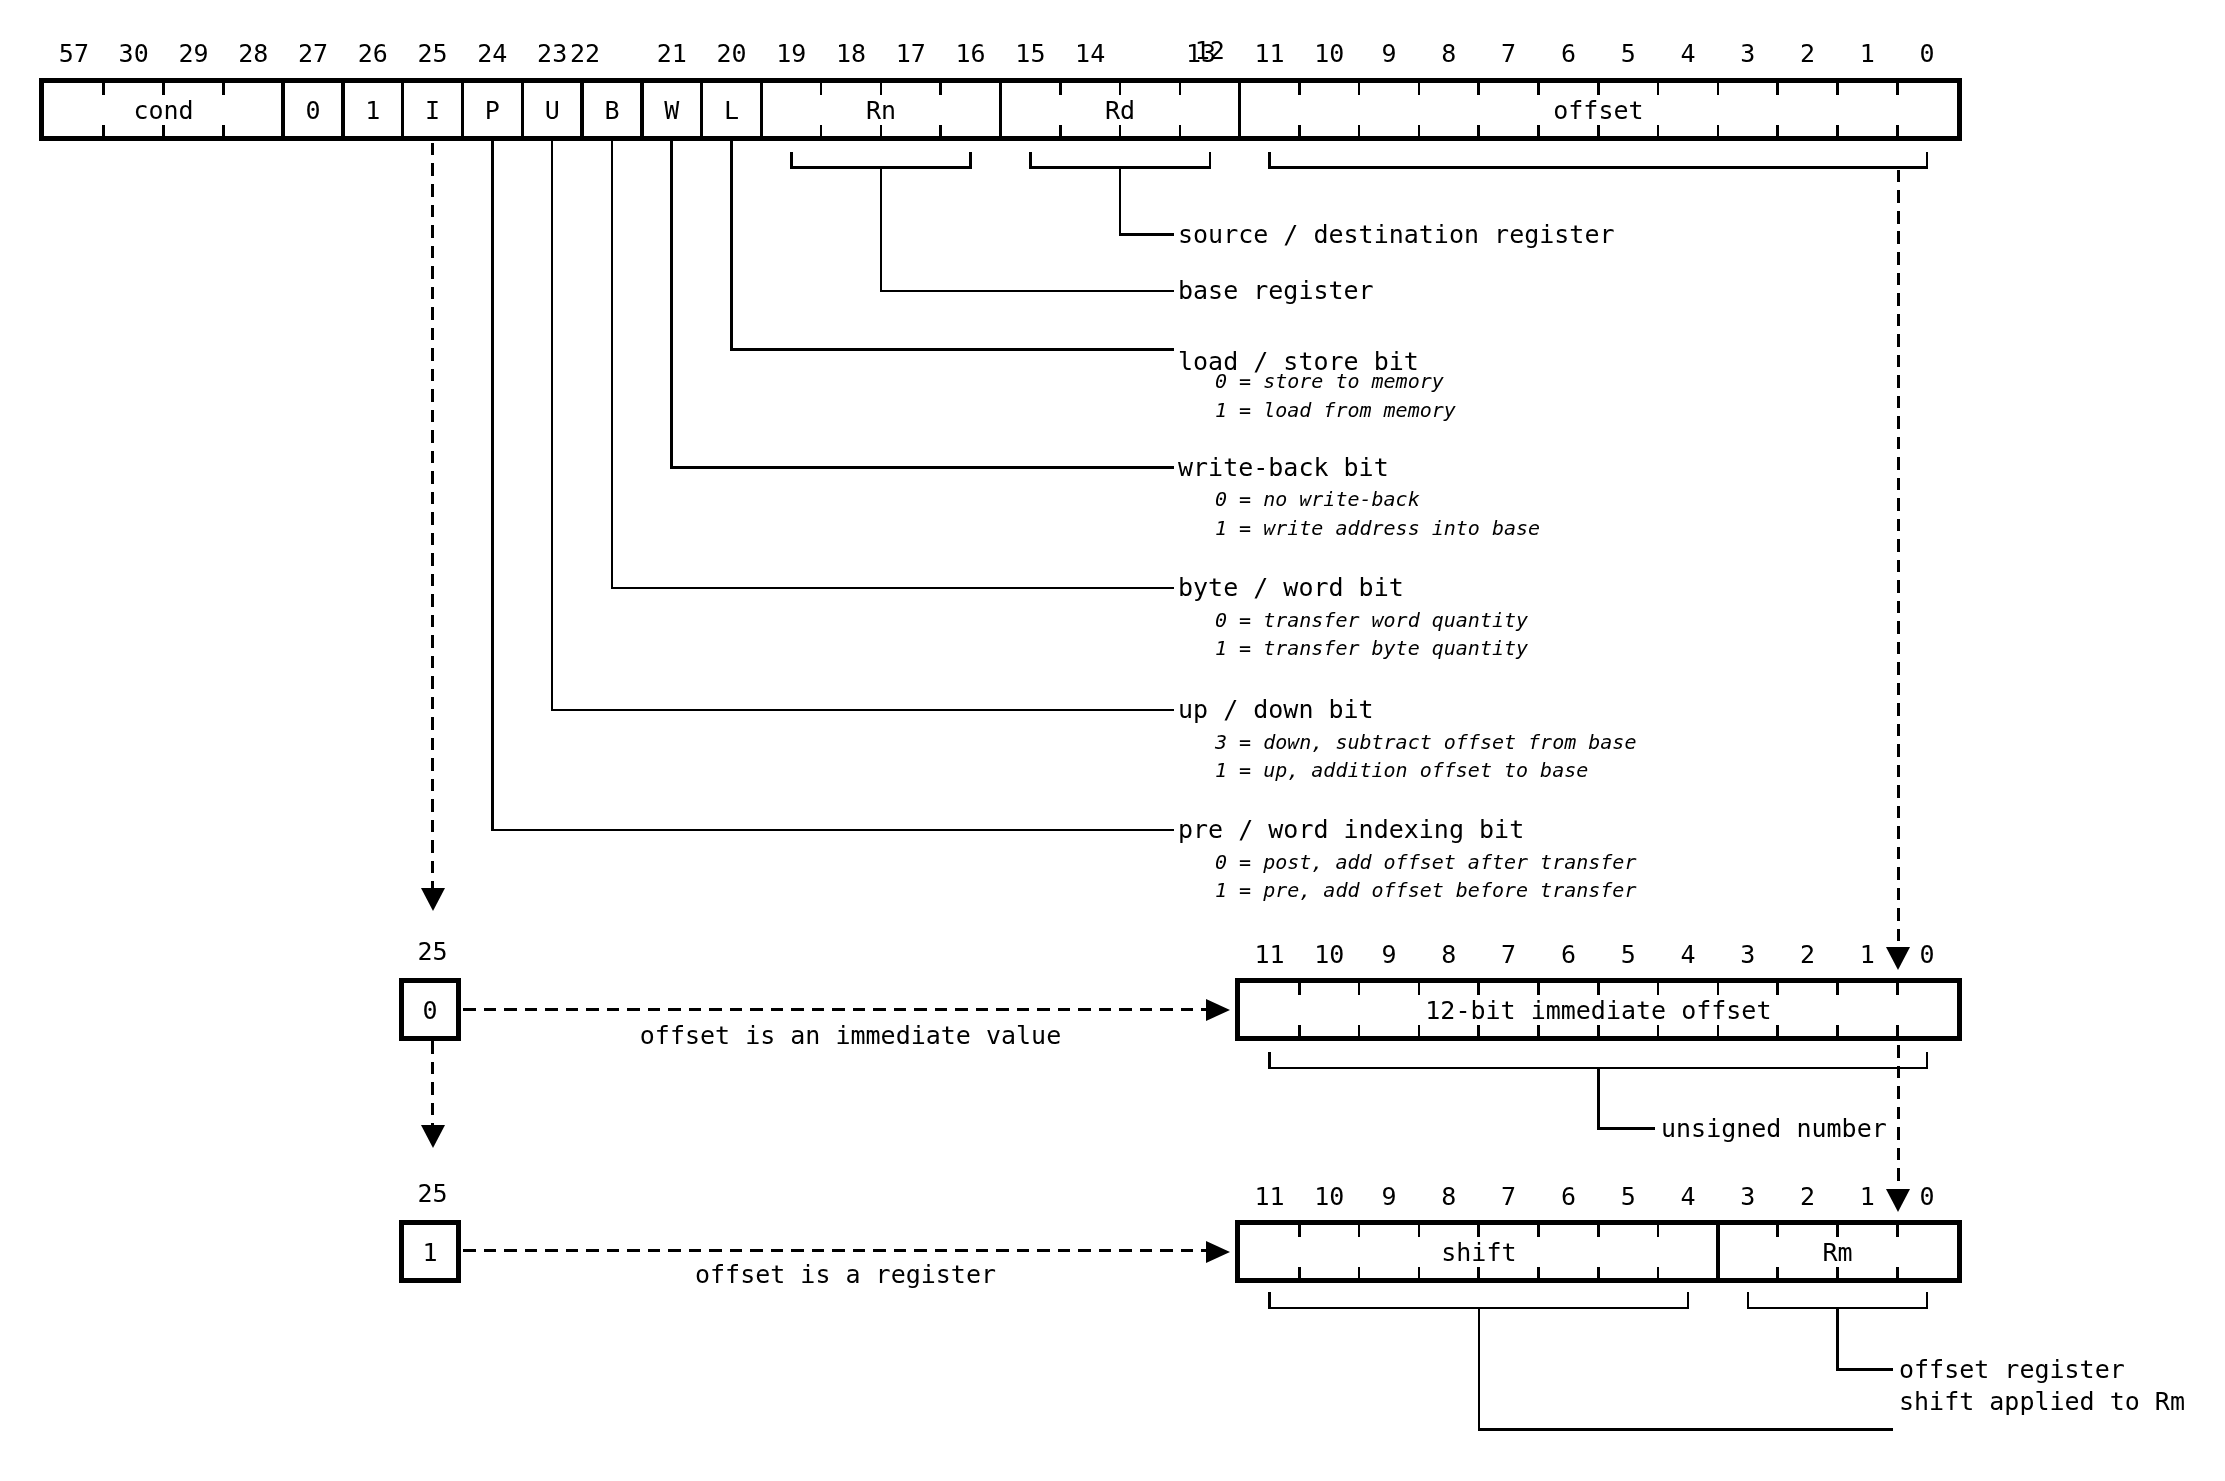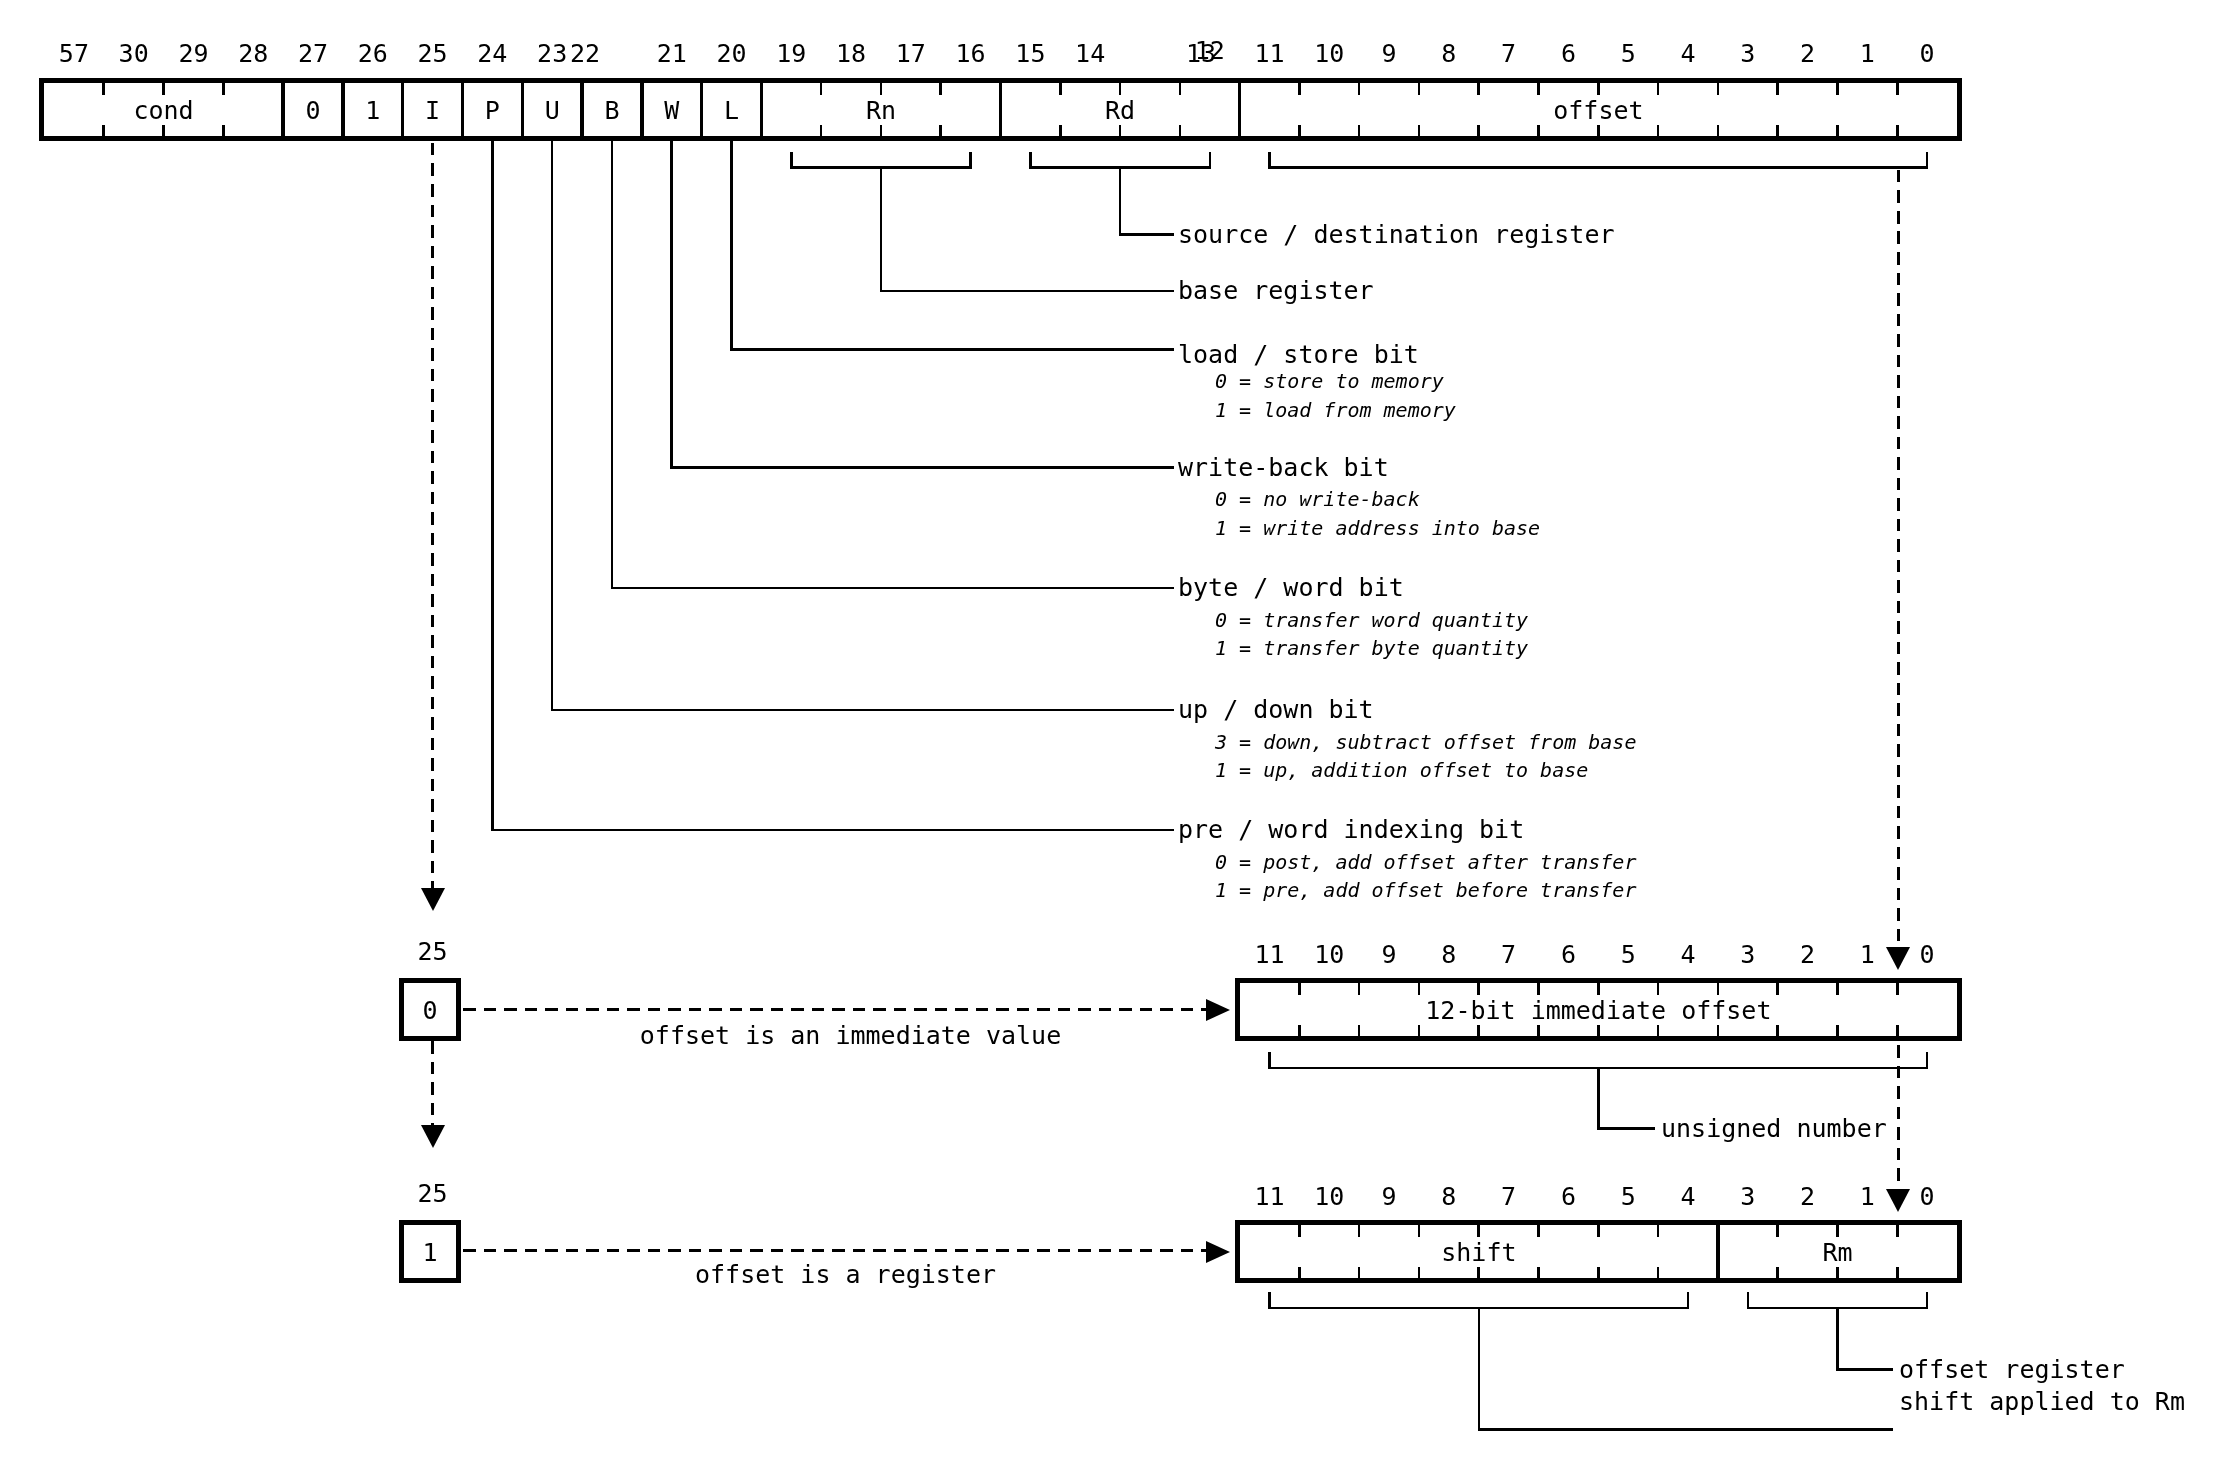--- a/index.html
+++ b/index.html
@@ -41,21 +41,21 @@
   <div class="vl" style="left:1118.85px;top:168.5px;height:67.25px"></div>
   <div class="hl" style="left:1118.85px;top:233.25px;width:55.15px"></div>
   <span class="lbl" style="left:1178px;top:221.5px">source / destination register</span>
 
   <div class="vl" style="left:879.7px;top:168.5px;height:123.75px"></div>
   <div class="hl" style="left:879.7px;top:289.75px;width:294.3px"></div>
   <span class="lbl" style="left:1178px;top:278px">base register</span>
 
   <div class="vl" style="left:730.2px;top:141px;height:209.75px"></div>
   <div class="hl" style="left:730.2px;top:348.25px;width:443.8px"></div>
-  <span class="lbl" style="left:1178px;top:342px">load / store bit</span>
+  <span class="lbl" style="left:1178px;top:349px">load / store bit</span>
   <span class="sub" style="left:1215px;top:370.3px">0 = store to memory</span>
   <span class="sub" style="left:1215px;top:398.7px">1 = load from memory</span>
 
   <div class="vl" style="left:670.4px;top:141px;height:327.75px"></div>
   <div class="hl" style="left:670.4px;top:466.25px;width:503.6px"></div>
   <span class="lbl" style="left:1178px;top:454.5px">write-back bit</span>
   <span class="sub" style="left:1215px;top:488.3px">0 = no write-back</span>
   <span class="sub" style="left:1215px;top:516.7px">1 = write address into base</span>
 
   <div class="vl" style="left:610.7px;top:141px;height:448.25px"></div>

